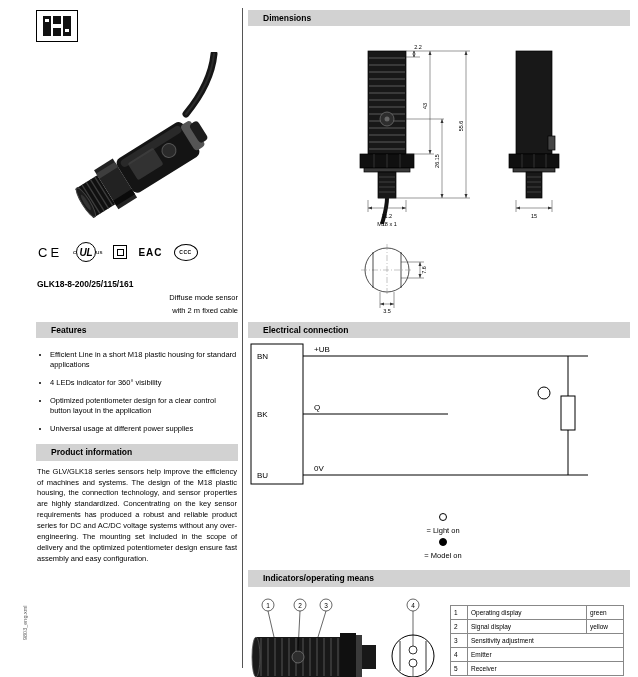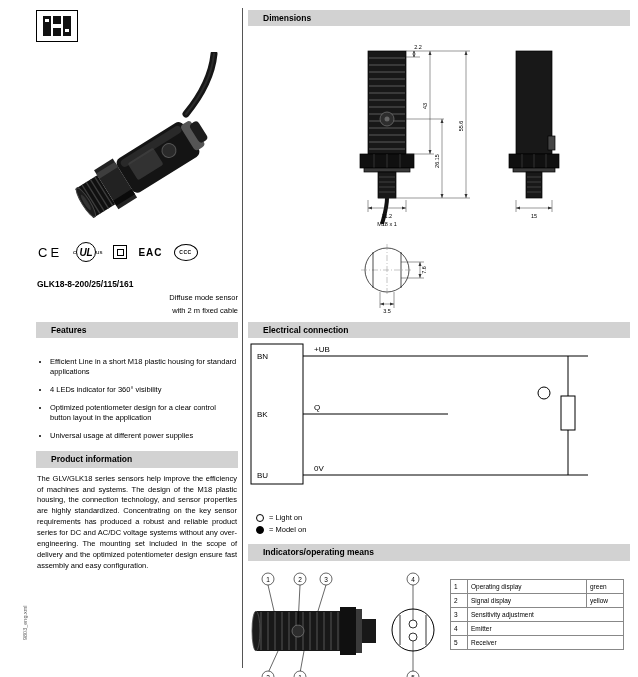--- a/index.html
+++ b/index.html
@@ -14,25 +14,25 @@
   .certs{display:flex;align-items:center;gap:11px;margin:8px 0 14px 2px;height:26px;}
   .ce{font-size:13px;letter-spacing:3px;}
   .ul-wrap{font-size:6px;display:flex;align-items:center;}
   .ul-circ{width:18px;height:18px;border:1.5px solid #000;border-radius:50%;display:flex;align-items:center;justify-content:center;font-weight:bold;font-size:10px;font-style:italic;}
   .sq2{width:12px;height:12px;border:1px solid #000;display:flex;align-items:center;justify-content:center;}
   .sq2 i{display:block;width:5px;height:5px;border:1px solid #000;}
   .eac{font-weight:bold;font-size:10px;letter-spacing:1px;}
   .ccc{width:22px;height:15px;border:1px solid #000;border-radius:50%;display:flex;align-items:center;justify-content:center;font-size:5px;font-weight:bold;letter-spacing:.5px;}
   .model-no{font-weight:bold;font-size:8.5px;margin:7px 0 4px 1px;}
   .desc{font-size:7.5px;margin:0 0 3px 1px;line-height:1.3;text-align:right;}
-  .features-list{margin:19px 0 10px;padding-left:14px;}
+  .features-list{margin:12px 0 10px;padding-left:14px;}
   .features-list li{font-size:7.5px;line-height:1.35;margin-bottom:8px;}
   .prod-text{font-size:7.5px;line-height:1.45;text-align:justify;margin:6px 1px 0 1px;}
   .section{margin-bottom:6px;}
-  .legend-row{display:flex;align-items:center;gap:5px;font-size:7.5px;margin:3px 0 0 8px;}
+  .legend-row{display:flex;align-items:center;gap:5px;font-size:7.5px;margin:3px 0 0 8px;flex-direction:column;}
   .dot{display:inline-block;width:6px;height:6px;border:1px solid #000;border-radius:50%;}
   .dot.filled{background:#000;}
   .side-label{position:absolute;left:22px;top:640px;transform:rotate(-90deg);transform-origin:left top;font-size:5.5px;color:#666;white-space:nowrap;}
   .ind-flex{display:flex;gap:6px;align-items:flex-start;margin-top:6px;}
   table.ind{border-collapse:collapse;font-size:6.5px;margin-top:12px;}
   table.ind td{border:1px solid #888;padding:1.5px 3px;height:10px;}
   table.ind td.num{width:10px;text-align:left;}
   table.ind td.lbl{width:112px;}
   table.ind td.val{width:30px;}
   svg text{font-family:"Liberation Sans",sans-serif;}

